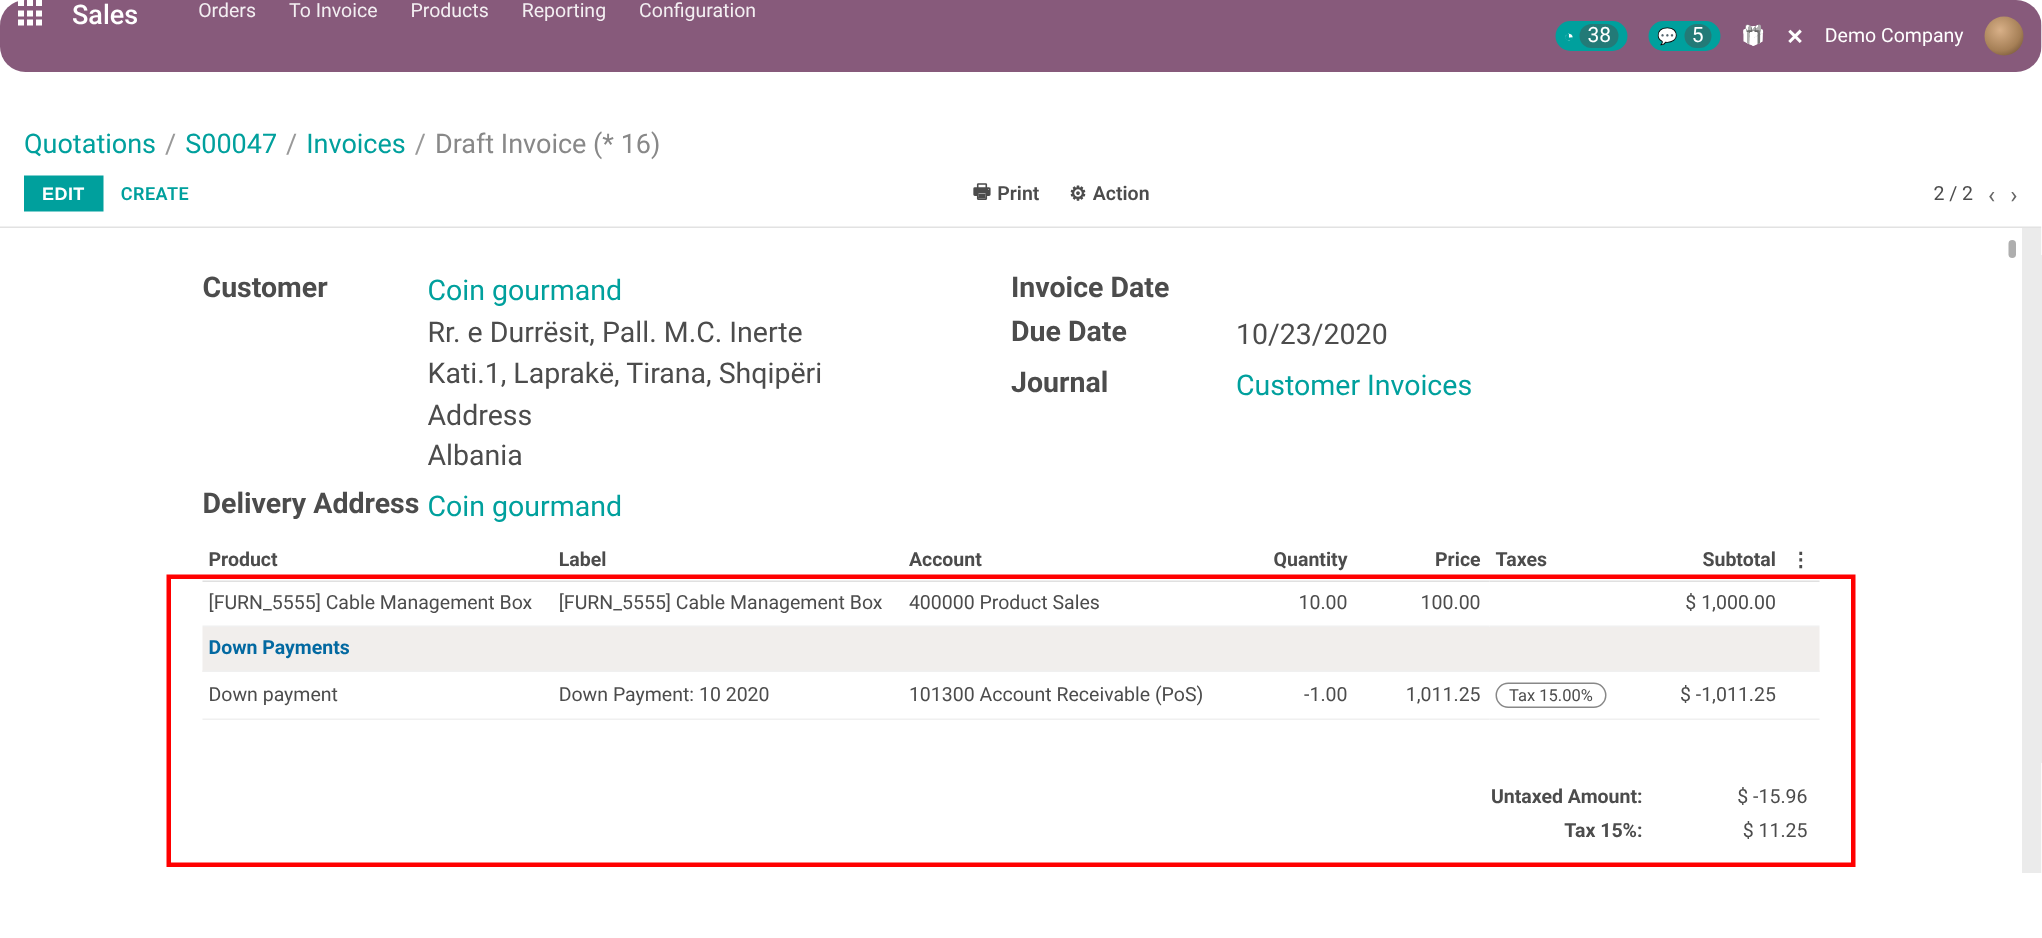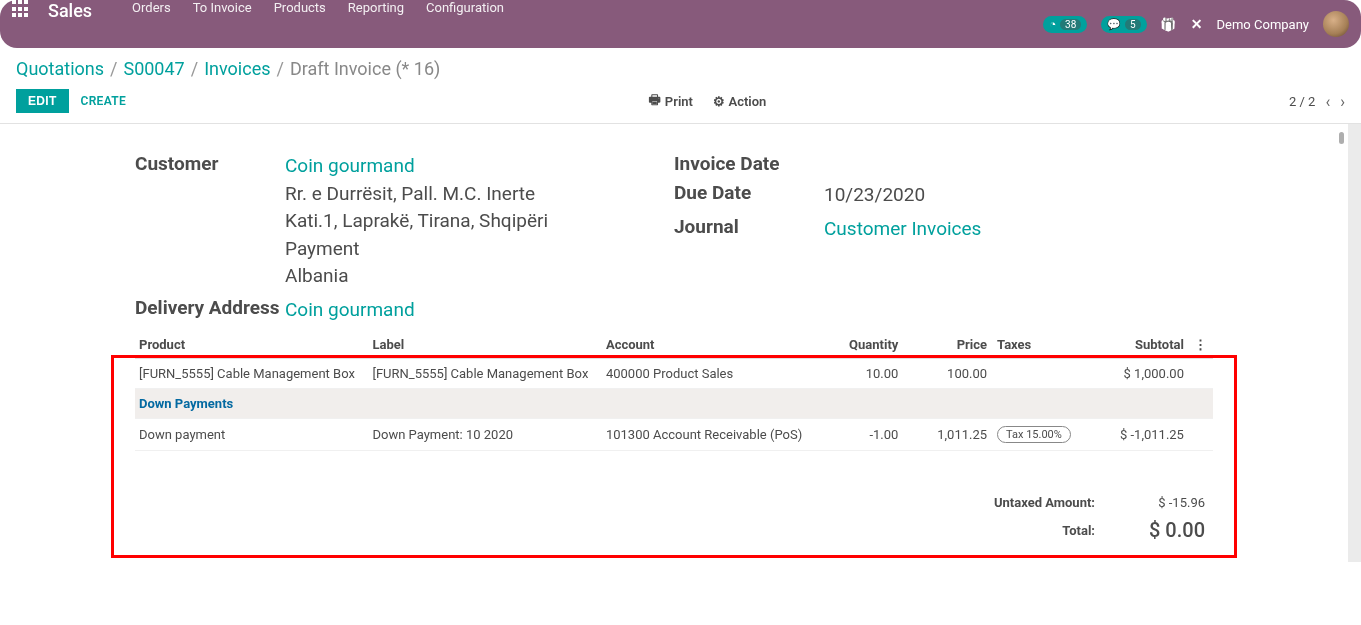--- a/index.html
+++ b/index.html
@@ -7,26 +7,26 @@
 
   
   .navbar { background: #875A7B; color: #fff; height: 48px; display: flex; padding: 0 12px; border-radius: 17px; }
   .apps-icon { width: 18px; height: 18px; display: inline-flex; flex-wrap: wrap; gap:2px; margin-right: 18px; cursor:pointer;}
   .apps-icon span { width:4px;height:4px;background:#fff;}
   .brand { font-size: 18px; font-weight: 500; margin-right: 40px; }
   .nav-links { display:flex; gap: 22px; }
   .nav-link { color: rgba(255,255,255,.9); font-size:13px; cursor:pointer;}
   .nav-right { margin-left:auto; display:flex; align-items:center; gap:14px;}
   .pill { display:inline-flex; align-items:center; background:#00A09D; color:#fff; border-radius:10px; padding:2px 6px; font-size:11px; cursor:pointer; gap:4px;}
-  .pill .badge{ background:#237a77; border-radius:8px; padding:0 5px; font-size:10px;}
+  .pill .badge{ background:#237a77; border-radius:8px; padding:0 5px; font-size:14px;}
   .nav-icon { color:#fff; cursor:pointer; font-size:14px;}
   .avatar { width:26px; height:26px; border-radius:50%; background: radial-gradient(circle at 40% 35%, #d8b088 0%, #a57f56 60%, #5b3f28 100%);}
 
   
-  .control-bar { padding: 10px 16px 0 16px; }
+  .control-bar { padding: 10px 16px 0 16px; margin-top: 28px; }
   .breadcrumb { color:#875A7B; font-size:18px; display:flex; gap:6px; align-items:center; flex-wrap:wrap;}
   .breadcrumb .sep{ color:#999; }
   .breadcrumb .bc-link{ color:#00A09D; cursor:pointer;}
   .breadcrumb .bc-current{ color:#888; }
 
   
   .btnrow { display:flex; align-items:center; padding: 10px 16px 10px 16px; border-bottom:1px solid #e2e2e2;}
   .btn-edit{ background:#00A09D; color:#fff; border:none; padding:5px 12px; font-size:12px; font-weight:600; letter-spacing:.3px; margin-right:12px; cursor:pointer;}
   .btn-link{ color:#00A09D; font-size:12px; font-weight:600; cursor:pointer; letter-spacing:.3px;}
   .btn-center { margin: 0 auto; display:flex; gap:20px; color:#4c4c4c; font-weight:600; font-size:13px;}
@@ -156,21 +156,21 @@
   <div class="sheet">
 
     <div class="form-row">
       <div class="form-col">
         <div class="field">
           <div class="lbl">Customer</div>
           <div class="val">
             <span class="link">Coin gourmand</span><br>
             <span>Rr. e Durrësit, Pall. M.C. Inerte</span><br>
             <span>Kati.1, Laprakë, Tirana, Shqipëri</span><br>
-            <span>Payment</span><br>
+            <span>Address</span><br>
             <span>Albania</span>
           </div>
         </div>
         <div class="field">
           <div class="lbl">Delivery Address</div>
           <div class="val"><span class="link">Coin gourmand</span></div>
         </div>
       </div>
       <div class="form-col">
         <div class="field">
@@ -228,23 +228,23 @@
               <td></td>
             </tr>
           </tbody>
       </table>
 
       <div class="totals">
         <div class="trow">
           <span class="tlbl">Untaxed Amount:</span>
           <span class="tval">$ -15.96</span>
         </div>
-        <div class="trow total">
-          <span class="tlbl">Total:</span>
-          <span class="tval">$ 0.00</span>
+        <div class="trow">
+          <span class="tlbl">Tax 15%:</span>
+          <span class="tval">$ 11.25</span>
         </div>
       </div>
 
       <div class="highlight-box"></div>
     </div>
 
   </div>
 </div>
 
 </body></html>

